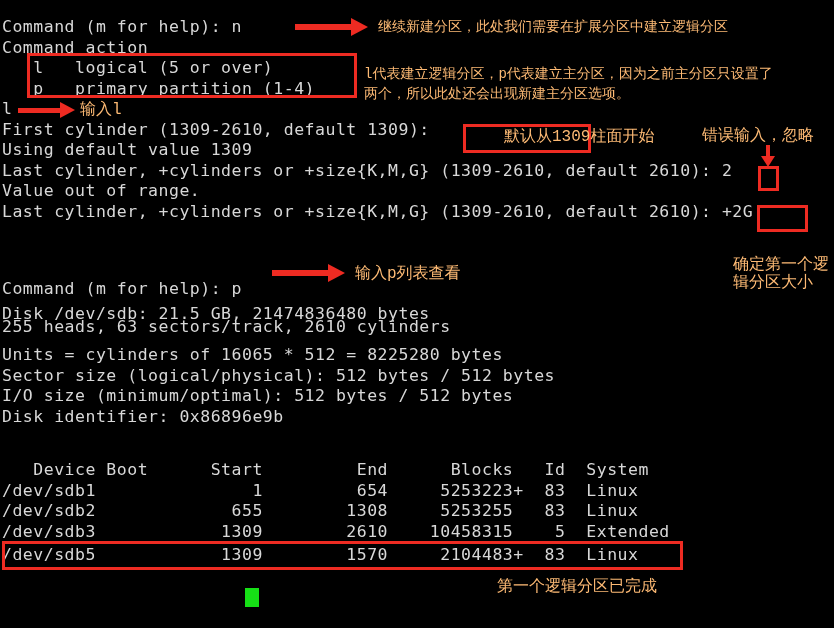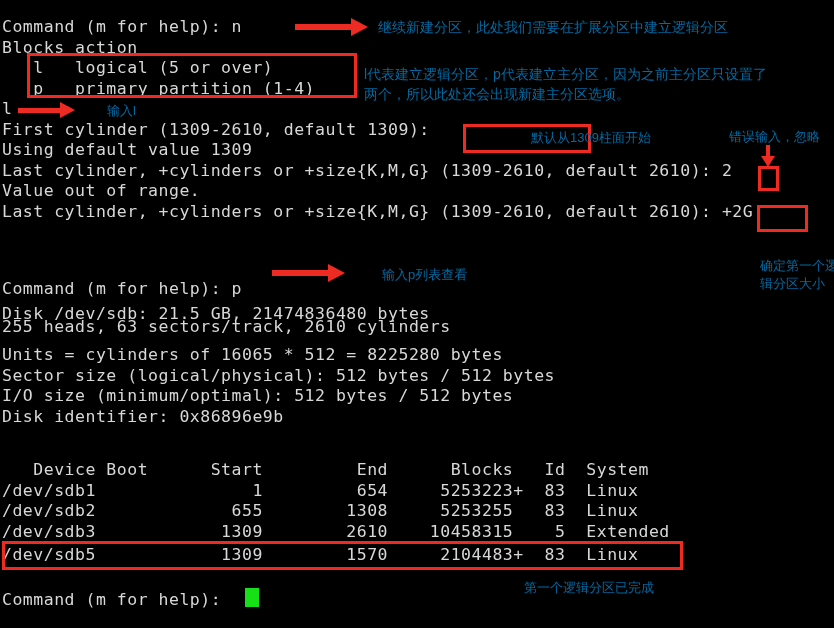--- a/index.html
+++ b/index.html
@@ -28,30 +28,29 @@
     font-family: "DejaVu Sans Mono", "Liberation Mono", monospace;
     font-size: 16.5px;
     line-height: 20.5px;
     color: #d8d8d8;
     white-space: pre;
     letter-spacing: 0.5px;
   }
   
   .anno {
     position: absolute;
-    font-family: Liberation Sans, sans-serif;
+    font-family: Liberation Mono, monospace;
     font-size: 14px;
     line-height: 19px;
-    color: #0369a1;
+    color: #fdba74;
     white-space: pre;
   }
   .anno-sm {
-    font-size: 13px;
+    font-size: 16px;
     line-height: 17px;
-    margin-left: 27px;
   }
   
   .box {
     position: absolute;
     border: 3px solid #ee2b22;
     box-sizing: border-box;
     pointer-events: none;
   }
   
   .arrow-r {
@@ -95,21 +94,21 @@
     position: absolute;
     background: #16e016;
   }
 </style>
 </head>
 <body>
 
 <div id="screen">
 
   <div class="term" style="top:17px;">Command (m for help): n</div>
-  <div class="term" style="top:37.5px;">Blocks action</div>
+  <div class="term" style="top:37.5px;">Command action</div>
   <div class="term" style="top:58px;">   l   logical (5 or over)</div>
   <div class="term" style="top:78.5px;">   p   primary partition (1-4)</div>
   <div class="term" style="top:99px;">l</div>
   <div class="term" style="top:119.5px;">First cylinder (1309-2610, default 1309):</div>
   <div class="term" style="top:140px;">Using default value 1309</div>
   <div class="term" style="top:160.5px;">Last cylinder, +cylinders or +size{K,M,G} (1309-2610, default 2610): 2</div>
   <div class="term" style="top:181px;">Value out of range.</div>
   <div class="term" style="top:201.5px;">Last cylinder, +cylinders or +size{K,M,G} (1309-2610, default 2610): +2G</div>
   <div class="term" style="top:263px;margin-top:16px;">Command (m for help): p</div>
   <div class="term" style="top:304px;">Disk /dev/sdb: 21.5 GB, 21474836480 bytes</div>
@@ -118,21 +117,20 @@
   <div class="term" style="top:365.5px;">Sector size (logical/physical): 512 bytes / 512 bytes</div>
   <div class="term" style="top:386px;">I/O size (minimum/optimal): 512 bytes / 512 bytes</div>
   <div class="term" style="top:406.5px;">Disk identifier: 0x86896e9b</div>
 
   <div class="term" style="top:460px;">   Device Boot      Start         End      Blocks   Id  System</div>
   <div class="term" style="top:480.5px;">/dev/sdb1               1         654     5253223+  83  Linux</div>
   <div class="term" style="top:501px;">/dev/sdb2             655        1308     5253255   83  Linux</div>
   <div class="term" style="top:521.5px;">/dev/sdb3            1309        2610    10458315    5  Extended</div>
   <div class="term" style="top:545px;">/dev/sdb5            1309        1570     2104483+  83  Linux</div>
 
-  <div class="term" style="top:590px;">Command (m for help):</div>
   <div class="cursor" style="left:245px; top:588px; width:14px; height:19px;"></div>
 
   <div class="box" style="left:27px; top:53px; width:330px; height:45px;"></div>
   <div class="box" style="left:463px; top:124px; width:128px; height:29px;"></div>
   <div class="box" style="left:758px; top:166px; width:21px; height:25px;"></div>
   <div class="box" style="left:757px; top:205px; width:51px; height:27px;"></div>
   <div class="box" style="left:2px; top:541px; width:681px; height:29px;"></div>
 
   <div class="arrow-r" style="left:295px; top:27px; width:75px;">
     <div class="shaft" style="width:58px;"></div>

